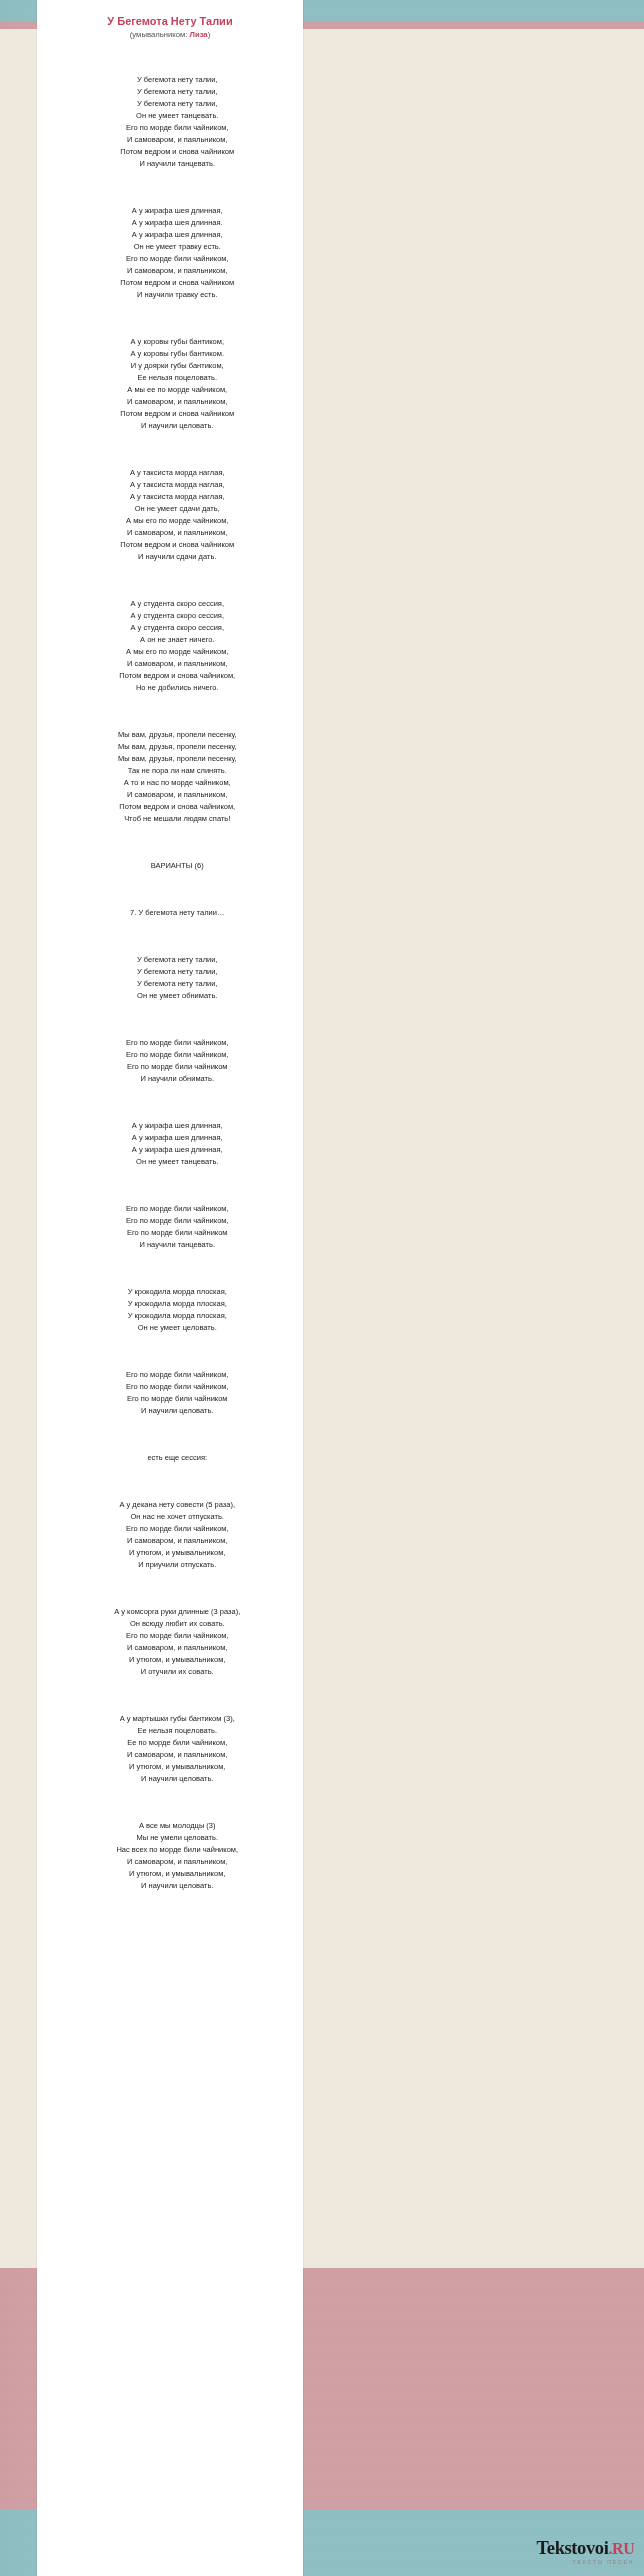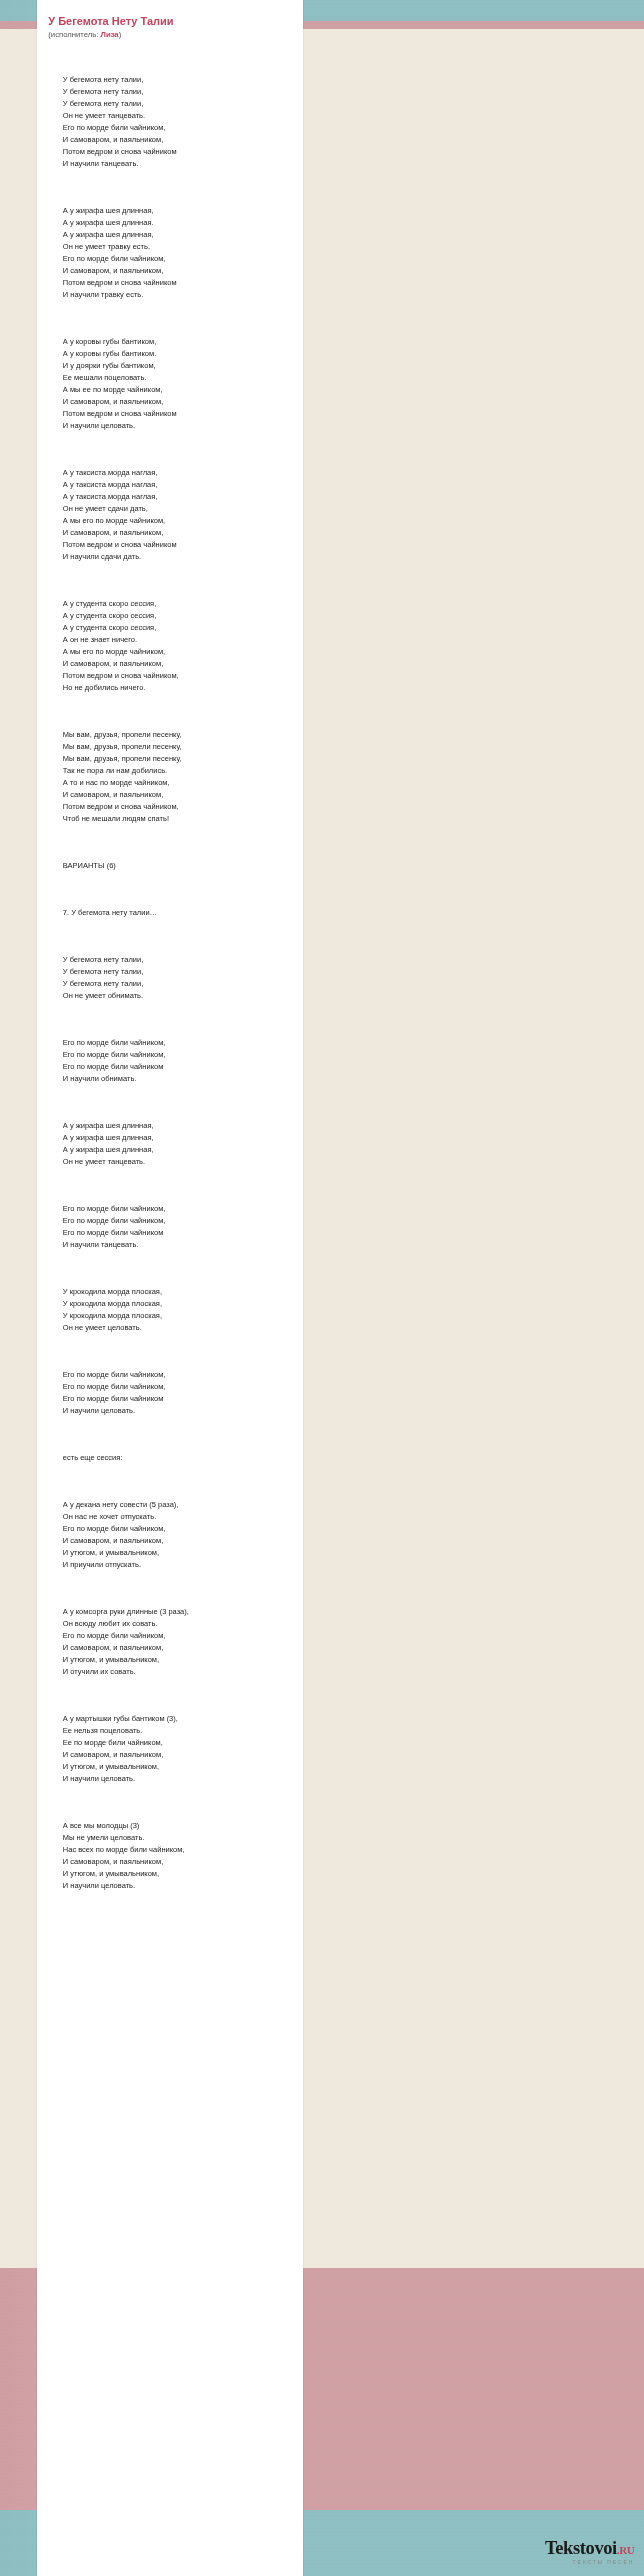--- a/index.html
+++ b/index.html
@@ -37,20 +37,21 @@
     position: absolute;
     left: 37px;
     top: 0;
     width: 266px;
     min-height: 2576px;
     background: #ffffff;
     box-shadow: 0 0 0 0.8px rgba(0,0,0,0.05);
     z-index: 2;
     box-sizing: border-box;
     padding: 14.5px 11.3px 16px 11.3px;
+    text-align: center;
   }
   .song-title {
     color: #c4435c;
     font-size: 11px;
     font-weight: bold;
     margin: 0 0 1.6px 0;
     line-height: 1.25;
   }
   .performer {
     font-size: 7.7px;
@@ -83,21 +84,21 @@
   .logo-main {
     font-family: "Liberation Serif", serif;
     font-size: 18.5px;
     font-weight: bold;
     color: #1b1b1b;
     letter-spacing: -0.4px;
     line-height: 1;
   }
   .logo-main .logo-ru {
     color: #c4435c;
-    font-size: 11px;
+    font-size: 16px;
     vertical-align: baseline;
   }
   .logo-sub {
     font-size: 5px;
     letter-spacing: 1.9px;
     color: #8a8a8a;
     margin-top: 1.6px;
     text-transform: uppercase;
   }
 </style>
@@ -108,21 +109,21 @@
 
 <div class="bg-band band-teal" style="top:0;height:21px;"></div>
 <div class="bg-band band-pink" style="top:21px;height:8px;"></div>
 <div class="bg-band band-cream" style="top:29px;height:2239px;"></div>
 <div class="bg-band band-pink" style="top:2268px;height:242px;"></div>
 <div class="bg-band band-teal" style="top:2510px;height:66px;"></div>
 
 <div class="sheet">
   <h1 class="song-title">У Бегемота Нету Талии</h1>
   <div class="performer">
-    <span class="perf-label">(исполнитель: </span><span class="perf-name">Лиза</span><span class="perf-label">)</span>
+    <span class="perf-label">(умывальником: </span><span class="perf-name">Лиза</span><span class="perf-label">)</span>
   </div>
 
   <div class="lyrics">
     <div class="stanza">У бегемота нету талии,
 У бегемота нету талии,
 У бегемота нету талии,
 Он не умеет танцевать.
 Его по морде били чайником,
 И самоваром, и паяльником,
 Потом ведром и снова чайником
@@ -131,21 +132,21 @@
 А у жирафа шея длинная.
 А у жирафа шея длинная,
 Он не умеет травку есть.
 Его по морде били чайником,
 И самоваром, и паяльником,
 Потом ведром и снова чайником
 И научили травку есть.</div>
     <div class="stanza">А у коровы губы бантиком,
 А у коровы губы бантиком.
 И у доярки губы бантиком,
-Ее мешали поцеловать.
+Ее нельзя поцеловать.
 А мы ее по морде чайником,
 И самоваром, и паяльником,
 Потом ведром и снова чайником
 И научили целовать.</div>
     <div class="stanza">А у таксиста морда наглая,
 А у таксиста морда наглая,
 А у таксиста морда наглая,
 Он не умеет сдачи дать,
 А мы его по морде чайником,
 И самоваром, и паяльником,
@@ -155,21 +156,21 @@
 А у студента скоро сессия,
 А у студента скоро сессия,
 А он не знает ничего.
 А мы его по морде чайником,
 И самоваром, и паяльником,
 Потом ведром и снова чайником,
 Но не добились ничего.</div>
     <div class="stanza">Мы вам, друзья, пропели песенку,
 Мы вам, друзья, пропели песенку,
 Мы вам, друзья, пропели песенку,
-Так не пора ли нам добились.
+Так не пора ли нам слинять.
 А то и нас по морде чайником,
 И самоваром, и паяльником,
 Потом ведром и снова чайником,
 Чтоб не мешали людям спать!</div>
     <div class="stanza">ВАРИАНТЫ (6)</div>
     <div class="stanza">7. У бегемота нету талии…</div>
     <div class="stanza">У бегемота нету талии,
 У бегемота нету талии,
 У бегемота нету талии,
 Он не умеет обнимать.</div>

